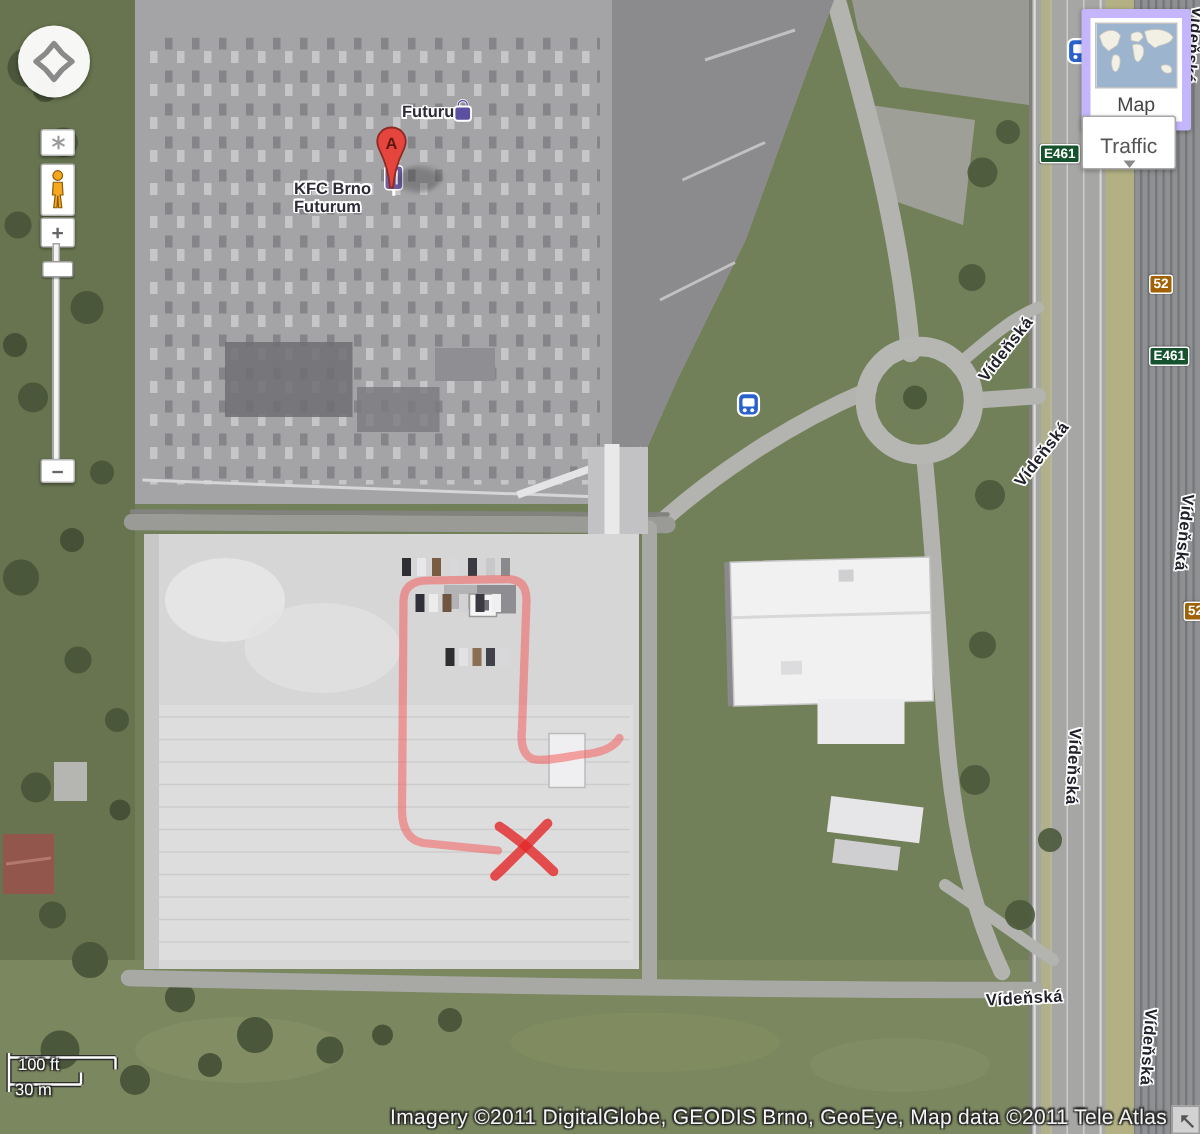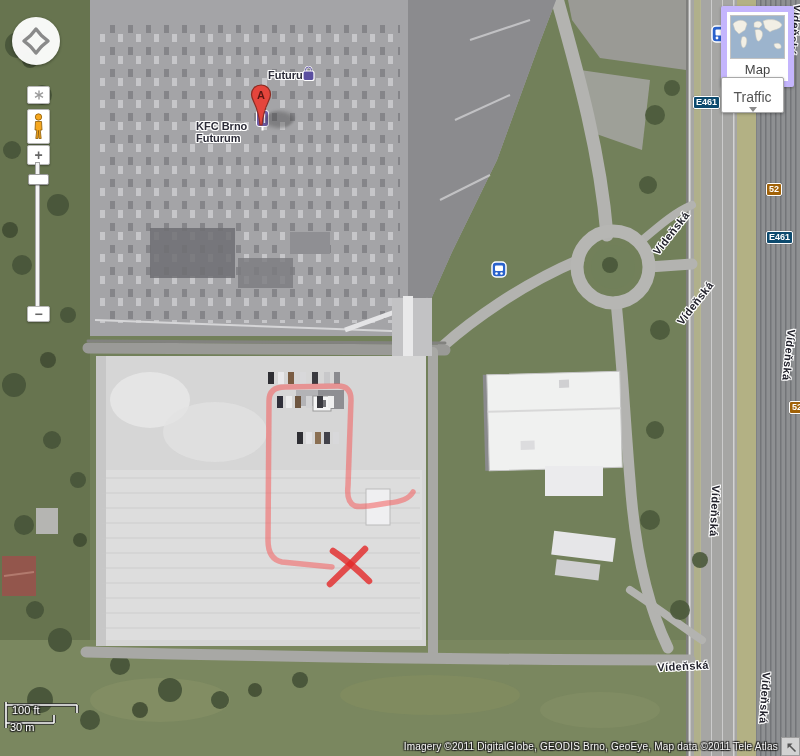--- a/index.html
+++ b/index.html
@@ -62,25 +62,25 @@
   }
   .poi-label{
     position:absolute;font-size:11px;font-weight:bold;color:#2c2c38;cursor:pointer;
   }
   .badge{
     position:absolute;font-size:9px;font-weight:bold;color:#fff;
     border:1px solid #fff;border-radius:2px;padding:0 2px;line-height:11px;
     box-shadow:0 0 1px rgba(0,0,0,.5);
   }
   .badge-blue{background:#a16207;}
-  .badge-green{background:#0c4a6e;}
+  .badge-green{background:#14532d;}
   
   .scale-txt{position:absolute;font-size:11px;font-weight:normal;color:#fff;}
   .attribution{
-    position:absolute;right:22px;bottom:4px;font-size:10px;color:#f4f4f4;
+    position:absolute;right:22px;bottom:4px;font-size:14px;color:#f4f4f4;
     letter-spacing:.2px;white-space:nowrap;
   }
   .corner-btn{
     position:absolute;left:781px;top:737px;width:19px;height:19px;
     background:#d2d2d2;border:1px solid #9d9d9d;box-sizing:border-box;
     display:flex;align-items:center;justify-content:center;cursor:pointer;
   }
   .pin-shadow{
     position:absolute;left:263px;top:112px;width:32px;height:15px;
     background:rgba(40,40,40,.30);border-radius:45%;

